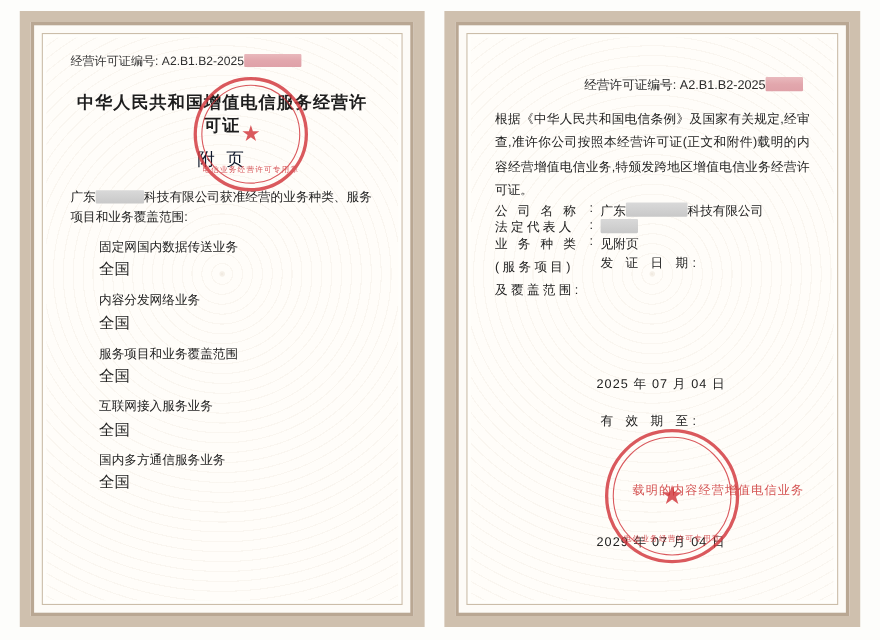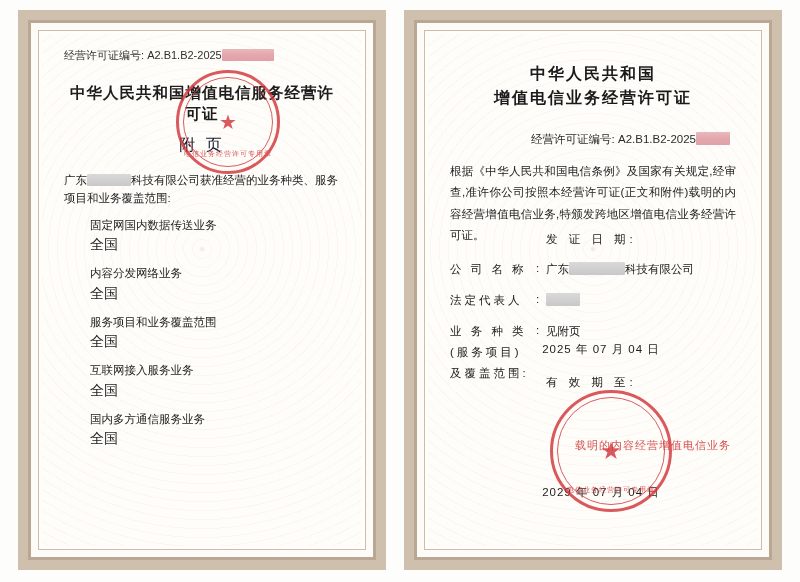--- a/index.html
+++ b/index.html
@@ -155,21 +155,21 @@
   .right-para {
     margin-top: 14px;
     font-size: 11.5px;
     line-height: 1.85;
     text-align: justify;
     color: #222;
   }
   .field-row {
     display: flex;
     align-items: flex-start;
-    margin-top: 16px;
+    margin-top: 0;
     font-size: 11.5px;
     color: #222;
   }
   .field-label {
     width: 86px;
     flex: 0 0 86px;
     letter-spacing: 3px;
   }
   .field-colon { width: 10px; flex: 0 0 10px; }
   .field-value { flex: 1; }
@@ -326,24 +326,20 @@
 
       <div class="seal" id="seal-right">
         <div class="ring"></div>
         <div class="star">★</div>
         <div class="seal-bottom">电信业务经营许可专用章</div>
       </div>
       <div class="seal-overlay-text" id="seal-right-label">载明的内容经营增值电信业务</div>
 
       <div class="content">
 
-        <div class="right-title">
-          <div>中华人民共和国</div>
-          <div>增值电信业务经营许可证</div>
-        </div>
 
         <div class="right-licno">
           <span>经营许可证编号:</span>
           <span>A2.B1.B2-2025</span><span class="redact n3"></span>
         </div>
 
         <div class="right-para">根据《中华人民共和国电信条例》及国家有关规定,经审查,准许你公司按照本经营许可证(正文和附件)载明的内容经营增值电信业务,特颁发跨地区增值电信业务经营许可证。</div>
 
         <div class="field-row">
           <div class="field-label">公 司 名 称</div>

